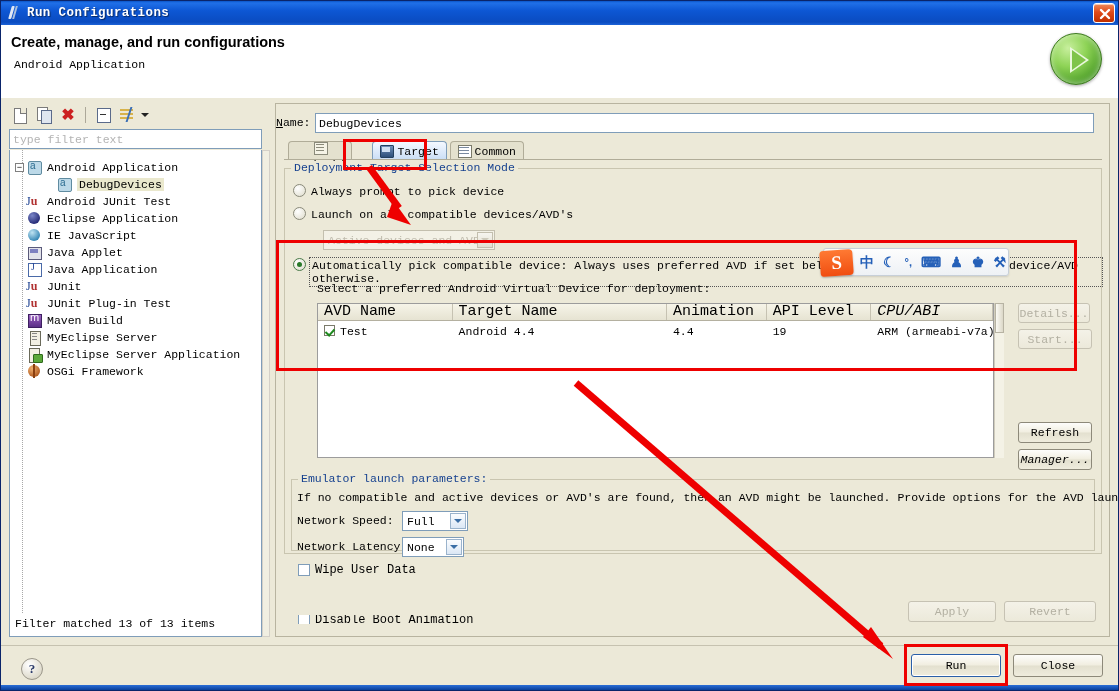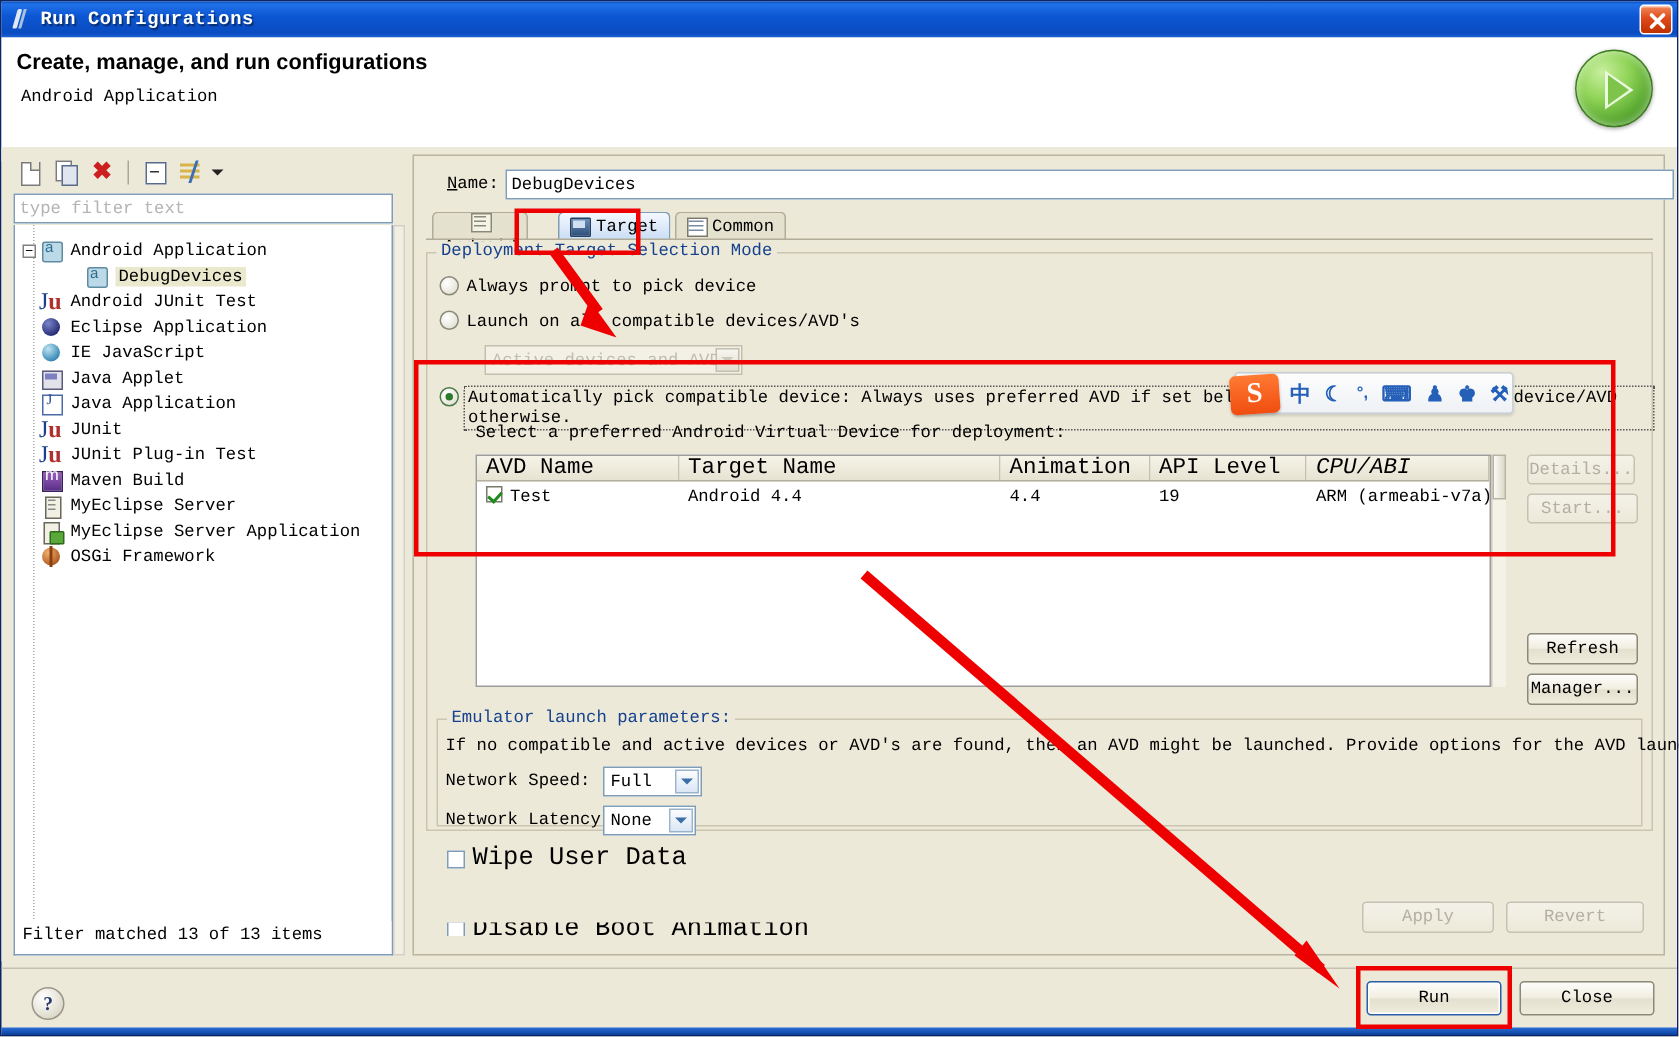--- a/index.html
+++ b/index.html
@@ -176,21 +176,21 @@
     position: absolute; left: 5px; top: 4px; width: 9px; height: 9px;
     border: 1px solid #808080; background: #fff; font-size: 9px; line-height: 7px;
     text-align: center; color: #000; font-family: "Liberation Sans", sans-serif;
   }
   .tico { width: 16px; height: 15px; margin-right: 5px; position: relative; flex: none; }
 
   .ic-android::before { content:""; position:absolute; left:2px; top:1px; width:12px; height:12px;
     background:#bcd9e8; border:1px solid #5f8ba0; border-radius:2px; }
   .ic-android::after { content:"a"; position:absolute; left:4px; top:0px; font-size:10px; color:#2a6b8f;
     font-family:"Liberation Sans",sans-serif; }
-  .ic-ju { font-size:16px; font-family:"Liberation Serif",serif; color:#1a3f8f; line-height:15px; }
+  .ic-ju { font-size:12px; font-family:"Liberation Serif",serif; color:#1a3f8f; line-height:15px; }
   .ic-ju b { color:#b03030; }
   .ic-eclipse::before { content:""; position:absolute; left:2px; top:1px; width:12px; height:12px;
     border-radius:50%; background: radial-gradient(circle at 35% 30%, #7a86c8, #2a2f7a 70%); }
   .ic-ie::before { content:""; position:absolute; left:2px; top:1px; width:12px; height:12px;
     border-radius:50%; background: radial-gradient(circle at 35% 30%, #bfe3f2, #2a7fb0 80%); }
   .ic-applet::before { content:""; position:absolute; left:2px; top:2px; width:12px; height:11px;
     background:#e2e2ea; border:1px solid #5a5a7a; }
   .ic-applet::after { content:""; position:absolute; left:4px; top:4px; width:8px; height:4px;
     background:#7d80c0; }
   .ic-japp::before { content:""; position:absolute; left:2px; top:1px; width:12px; height:12px;
@@ -220,21 +220,21 @@
   .filter-status {
     position: absolute; left: 0; bottom: 0; width: 253px; height: 22px;
     background: #fff; border-top: 0; font-size: 11.5px; padding: 3px 0 0 5px;
   }
 
   
   .right {
     position: absolute; left: 274px; top: 5px; width: 835px; height: 534px;
     border: 1px solid #b8b4a0; background: #ece9d8;
   }
-  .name-row { position:absolute; left:22px; top:9px; width:818px; height:20px; }
+  .name-row { position:absolute; left:0; top:9px; width:818px; height:20px; }
   .name-lbl { position:absolute; left:0; top:3px; font-size:11.5px; }
   .name-lbl u { text-decoration: underline; }
   .name-input {
     position:absolute; left:39px; top:0; width:779px; height:20px;
     background:#fff; border:1px solid #7f9db9; font-family:"Liberation Mono",monospace;
     font-size:11.5px; padding: 0 3px; line-height:18px; color:#000;
   }
 
   
   .tabs { position:absolute; left:8px; top:37px; width:818px; height:19px; }
@@ -338,21 +338,21 @@
   .scroll-v {
     position:absolute; width:10px; background:#f4f2e6;
     border-left:1px solid #d0ccbc;
   }
   .scroll-v .thumb { position:absolute; left:0; top:0; width:9px; height:30px;
     background:linear-gradient(90deg,#fbfaf4,#dcd8c8); border:1px solid #b7b3a3; }
 
   
   .hint { position:absolute; font-size:11.5px; white-space:nowrap; }
   .fld-lbl { position:absolute; font-size:11.5px; }
-  .cbrow { position:absolute; font-size:17px; display:flex; align-items:center; gap:5px; }
+  .cbrow { position:absolute; font-size:12px; display:flex; align-items:center; gap:5px; }
   .cbbox { width:12px; height:12px; border:1px solid #7f9db9; background:#fff; display:inline-block; }
 
   
   .footer-sep { position:absolute; left:0; bottom:44px; width:1117px; height:1px; background:#c6c2b0; }
   .help-btn {
     position:absolute; left:20px; bottom:10px; width:22px; height:22px; border-radius:50%;
     background: radial-gradient(circle at 36% 30%, #ffffff, #dcd8c8 78%);
     border:1px solid #9a968a; color:#2a3a6a; font-size:13px; font-weight:bold;
     display:flex; align-items:center; justify-content:center;
     font-family:"Liberation Serif", serif; cursor:pointer;
@@ -544,21 +544,21 @@
               </div>
             </div>
         </div>
         <div class="scroll-v" style="left:709px; top:134px; width:10px; height:155px;">
           <div class="thumb"></div>
         </div>
 
         <div class="btn disabled" style="left:733px; top:134px; width:72px; height:20px;">Details...</div>
         <div class="btn disabled" style="left:733px; top:160px; width:74px; height:20px;">Start...</div>
         <div class="btn" style="left:733px; top:253px; width:74px; height:21px;">Refresh</div>
-        <div class="btn" style="left:733px; top:280px; width:74px; height:21px;">Manager...</div>
+        <div class="btn" style="left:733px; top:280px; width:74px; height:21px;font-style:italic;">Manager...</div>
 
         <div class="group" style="left:6px; top:310px; width:804px; height:72px;">
           <div class="group-title">Emulator launch parameters:</div>
 
           <div class="hint" style="left:5px; top:11px;">If no compatible and active devices or AVD's are found, then an AVD might be launched. Provide options for the AVD launch below.</div>
 
           <div class="fld-lbl" style="left:5px; top:34px;">Network Speed:</div>
           <div class="combo on" style="left:110px; top:31px; width:66px;">
             <span class="cv">Full</span>
             <span class="arrow"></span>

